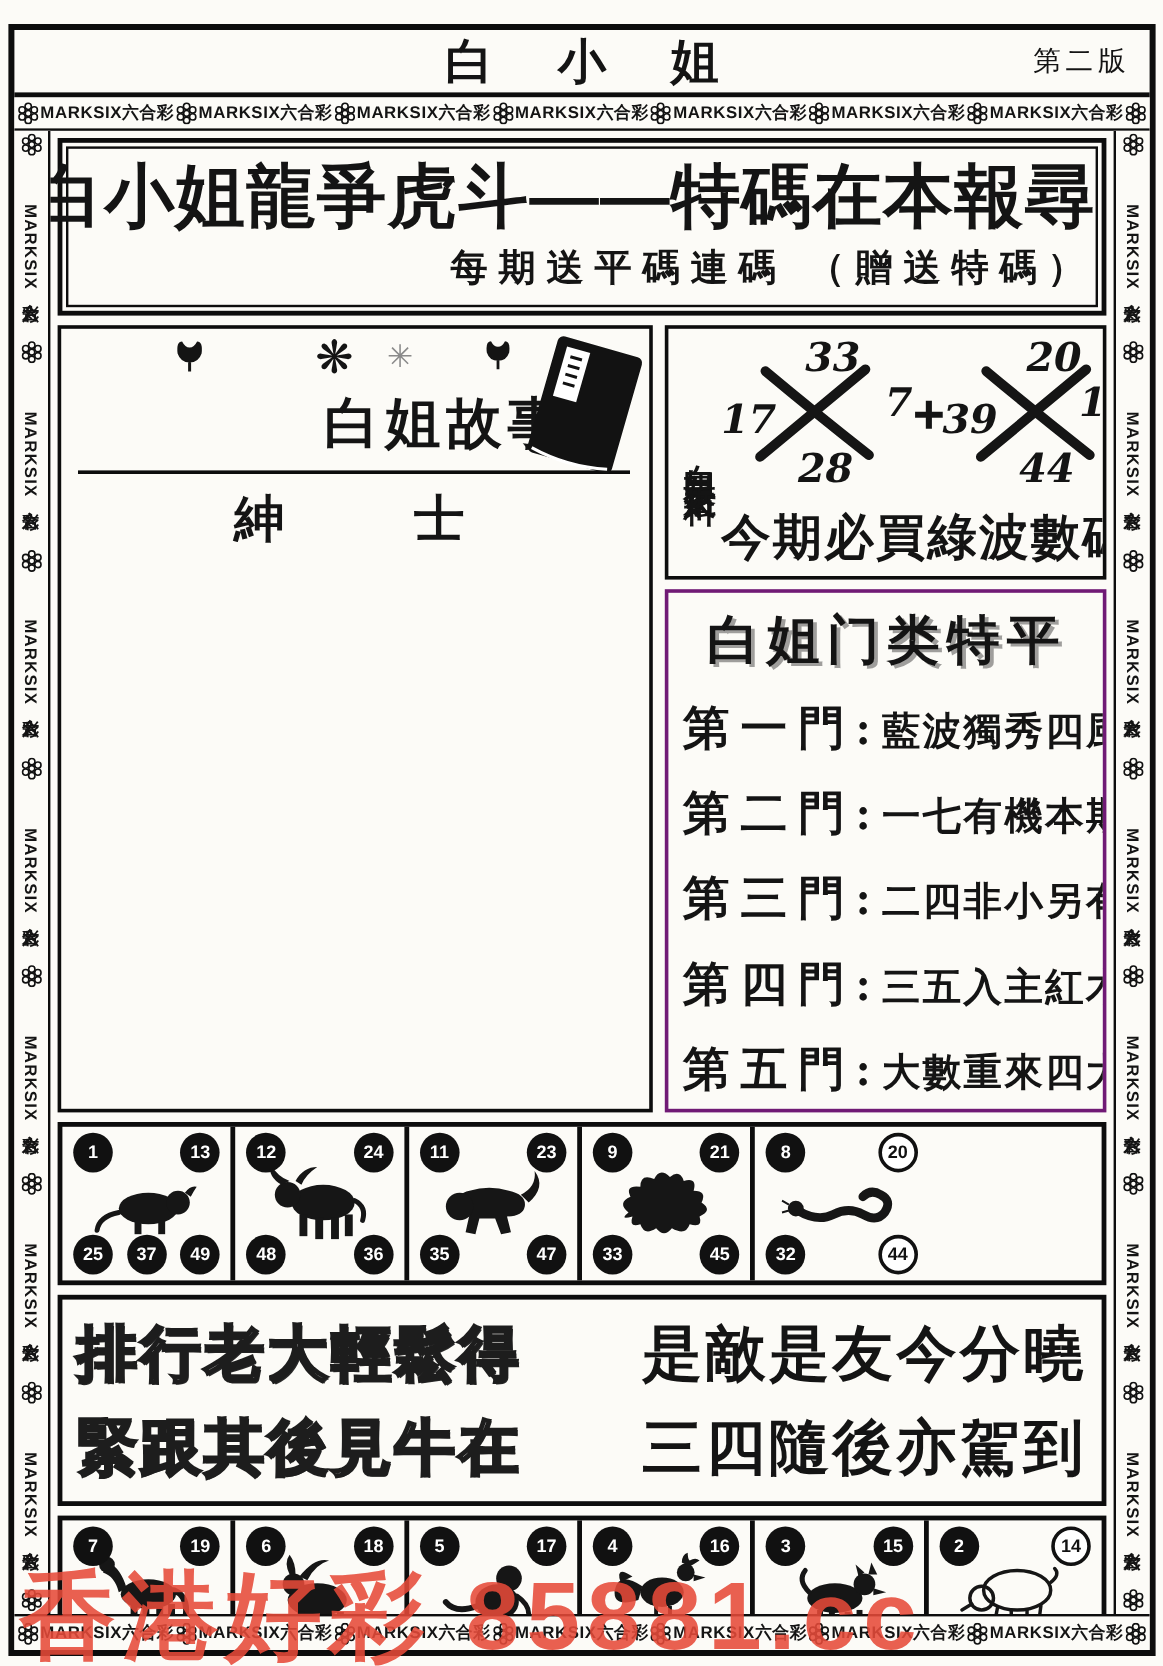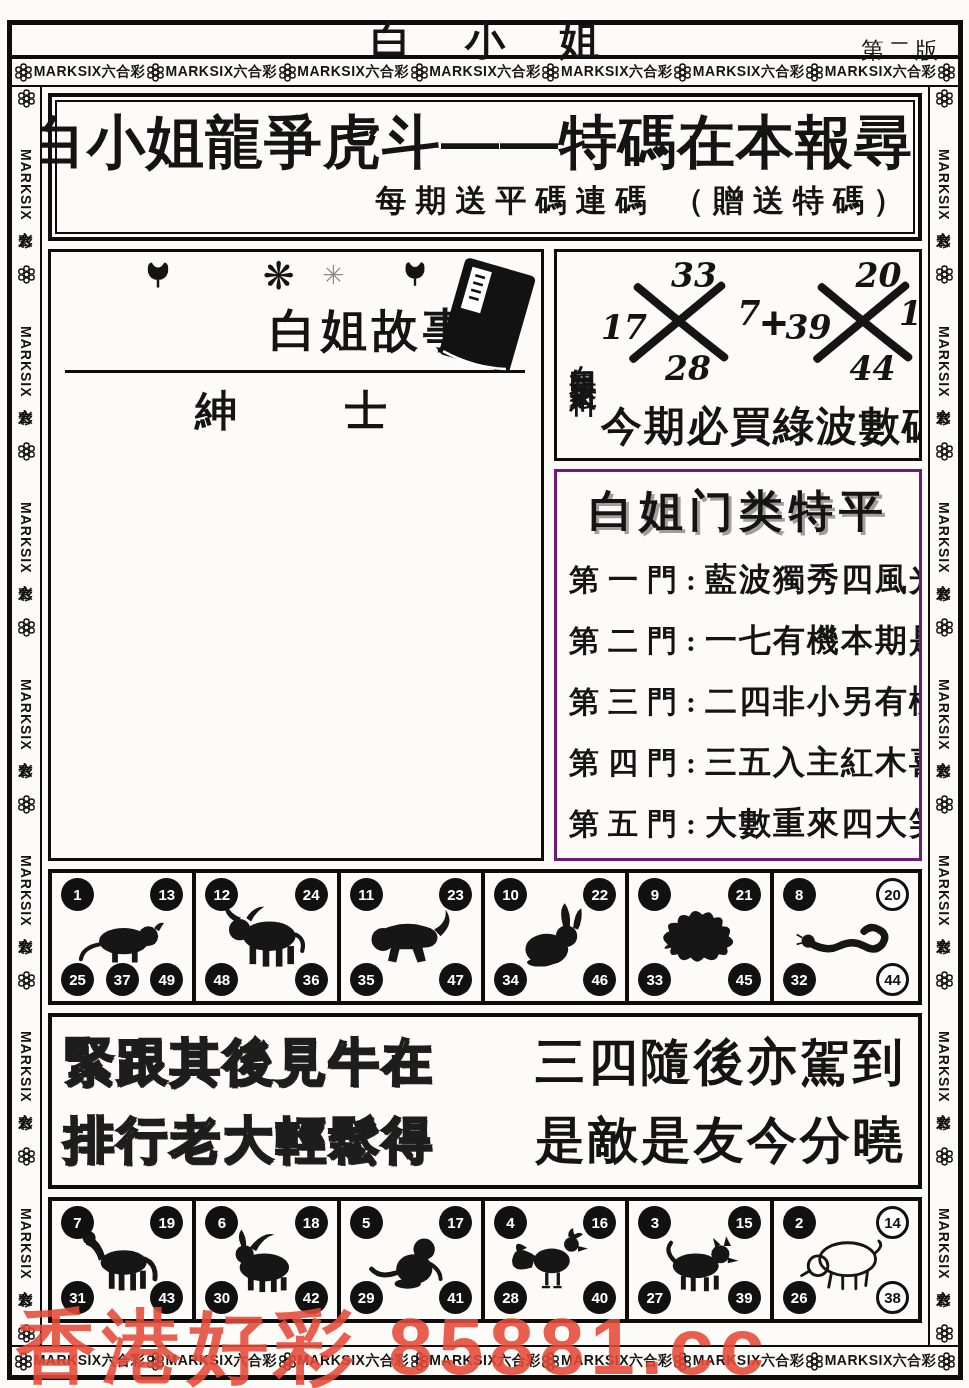--- a/index.html
+++ b/index.html
@@ -1,21 +1,21 @@
 <!DOCTYPE html>
 <html><head>
 <meta charset="utf-8">
 <style>
   * { box-sizing: border-box; margin: 0; padding: 0; }
   html,body { width:969px; height:1388px; background:#fcfbf7; font-family:"Liberation Sans",sans-serif; color:#141414; overflow:hidden; position:relative; }
 
   
   .frame { position:absolute; top:20px; left:7px; right:6px; bottom:8px; border:5px solid #0d0d0d; background:#fcfbf7; display:flex; flex-direction:column; }
 
-  .titlebar { height:34px; position:relative; display:flex; align-items:center; justify-content:center; border-bottom:4px solid #0d0d0d; }
+  .titlebar { height:56px; position:relative; display:flex; align-items:center; justify-content:center; border-bottom:4px solid #0d0d0d; }
   .page-title { font-family:"Liberation Serif",serif; font-size:40px; font-weight:700; letter-spacing:22px; padding-left:22px; }
   .edition { position:absolute; right:16px; top:10px; font-family:"Liberation Serif",serif; font-size:23px; font-weight:400; letter-spacing:4px; }
 
   
   .band { flex:1; display:grid; grid-template-columns:30px 1fr 30px; grid-template-rows:28px 1fr 30px; min-height:0; }
   .strip { display:flex; align-items:center; justify-content:space-between; overflow:hidden; background:#fcfbf7; padding:0 2px; }
   .strip-top { grid-column:1/4; border-bottom:2px solid #0d0d0d; }
   .strip-bottom { grid-column:1/4; border-top:2px solid #0d0d0d; }
   .strip-left { grid-row:2; grid-column:1; flex-direction:column; border-right:2px solid #0d0d0d; padding:2px 0; }
   .strip-right { grid-row:2; grid-column:3; flex-direction:column; border-left:2px solid #0d0d0d; padding:2px 0; }
@@ -63,21 +63,21 @@
   .n-right { right:-26px; top:30px; }
   .n-bottom { left:42px; bottom:-6px; }
   .plusblk { display:flex; align-items:center; margin-left:26px; height:100%; }
   .plus { font-size:46px; font-weight:900; }
   .tips-footer { position:absolute; bottom:4px; left:0; right:0; text-align:center; font-size:41px; font-weight:900; letter-spacing:2px; white-space:nowrap; }
 
   
   .gates-box { border:3px solid #701a75; flex:1; padding:10px 10px 6px 12px; overflow:hidden; }
   .gates-header { font-size:44px; font-weight:900; text-align:center; letter-spacing:6px; text-shadow:3px 3px 0 rgba(20,20,20,.4); }
   .gate-row { display:flex; align-items:baseline; margin-top:17px; white-space:nowrap; }
-  .gate-label { font-family:"Liberation Serif",serif; font-size:30px; font-weight:900; letter-spacing:9px; }
+  .gate-label { font-family:"Liberation Serif",serif; font-size:39px; font-weight:900; letter-spacing:9px; }
   .gate-text { font-family:"DejaVu Serif",serif; font-size:32px; font-weight:700; letter-spacing:2px; }
 
   
   .zoo { border:4px solid #0d0d0d; display:grid; grid-template-columns:repeat(6,1fr); margin-top:8px; }
   .zoo-1 { flex:0 0 136px; }
   .zoo-2 { flex:0 0 126px; }
   .zcell { position:relative; border-right:4px solid #0d0d0d; display:flex; flex-direction:column; justify-content:space-between; padding:5px 9px; overflow:hidden; }
   .zcell:last-child { border-right:none; }
   .zrow { display:flex; justify-content:space-between; position:relative; z-index:2; }
   .ball { width:33px; height:33px; border-radius:50%; background:#111; color:#fff; font-size:15px; font-weight:700; display:flex; align-items:center; justify-content:center; }
@@ -343,39 +343,20 @@
                 <path d="M88 36 Q104 28 102 12 Q114 28 96 44 Z"></path>
               </g>
             </svg>
           <div class="zrow">
               <span class="ball">35</span>
               <span class="ball">47</span>
             </div>
         </div>
         <div class="zcell">
           <div class="zrow">
-              <span class="ball">10</span>
-              <span class="ball">22</span>
-            </div>
-          <svg class="animal" viewBox="0 0 120 90">
-              <g fill="#161616">
-                <ellipse cx="50" cy="60" rx="26" ry="19"></ellipse>
-                <circle cx="74" cy="44" r="13"></circle>
-                <path d="M70 32 Q64 12 72 4 Q80 16 78 32 Z"></path>
-                <path d="M82 34 Q84 14 92 10 Q94 24 88 36 Z"></path>
-                <ellipse cx="42" cy="76" rx="16" ry="5"></ellipse>
-              </g>
-            </svg>
-          <div class="zrow">
-              <span class="ball">34</span>
-              <span class="ball">46</span>
-            </div>
-        </div>
-        <div class="zcell">
-          <div class="zrow">
               <span class="ball">9</span>
               <span class="ball">21</span>
             </div>
           <svg class="animal" viewBox="0 0 120 90">
               <path fill="#161616" d="M22 54 Q10 44 24 38 Q18 26 34 28 Q34 14 48 20 Q54 8 64 18 Q74 10 78 22 Q92 18 88 32 Q102 32 96 44 Q108 52 94 58 Q98 70 84 66 Q80 78 66 70 Q58 80 50 70 Q38 78 34 66 Q22 70 26 58 Q12 62 22 54 Z"></path>
             </svg>
           <div class="zrow">
               <span class="ball">33</span>
               <span class="ball">45</span>
             </div>
@@ -393,27 +374,27 @@
               <path d="M7 46 l-7 -4 M7 52 l-7 2" stroke="#161616" stroke-width="2"></path>
             </svg>
           <div class="zrow">
               <span class="ball">32</span>
               <span class="ball o">44</span>
             </div>
         </div>
       </div>
 
       <div class="verse-box">
+        <div class="verse-line">
+          <span class="hollow">排行老大輕鬆得</span>
+          <span>是敵是友今分曉</span>
+        </div>
         <div class="verse-line">
           <span class="hollow">緊跟其後見牛在</span>
           <span>三四隨後亦駕到</span>
-        </div>
-        <div class="verse-line">
-          <span class="hollow">排行老大輕鬆得</span>
-          <span>是敵是友今分曉</span>
         </div>
       </div>
 
       <div class="zoo zoo-2">
         <div class="zcell">
           <div class="zrow">
               <span class="ball">7</span>
               <span class="ball">19</span>
             </div>
           <svg class="animal" viewBox="0 0 120 90">

